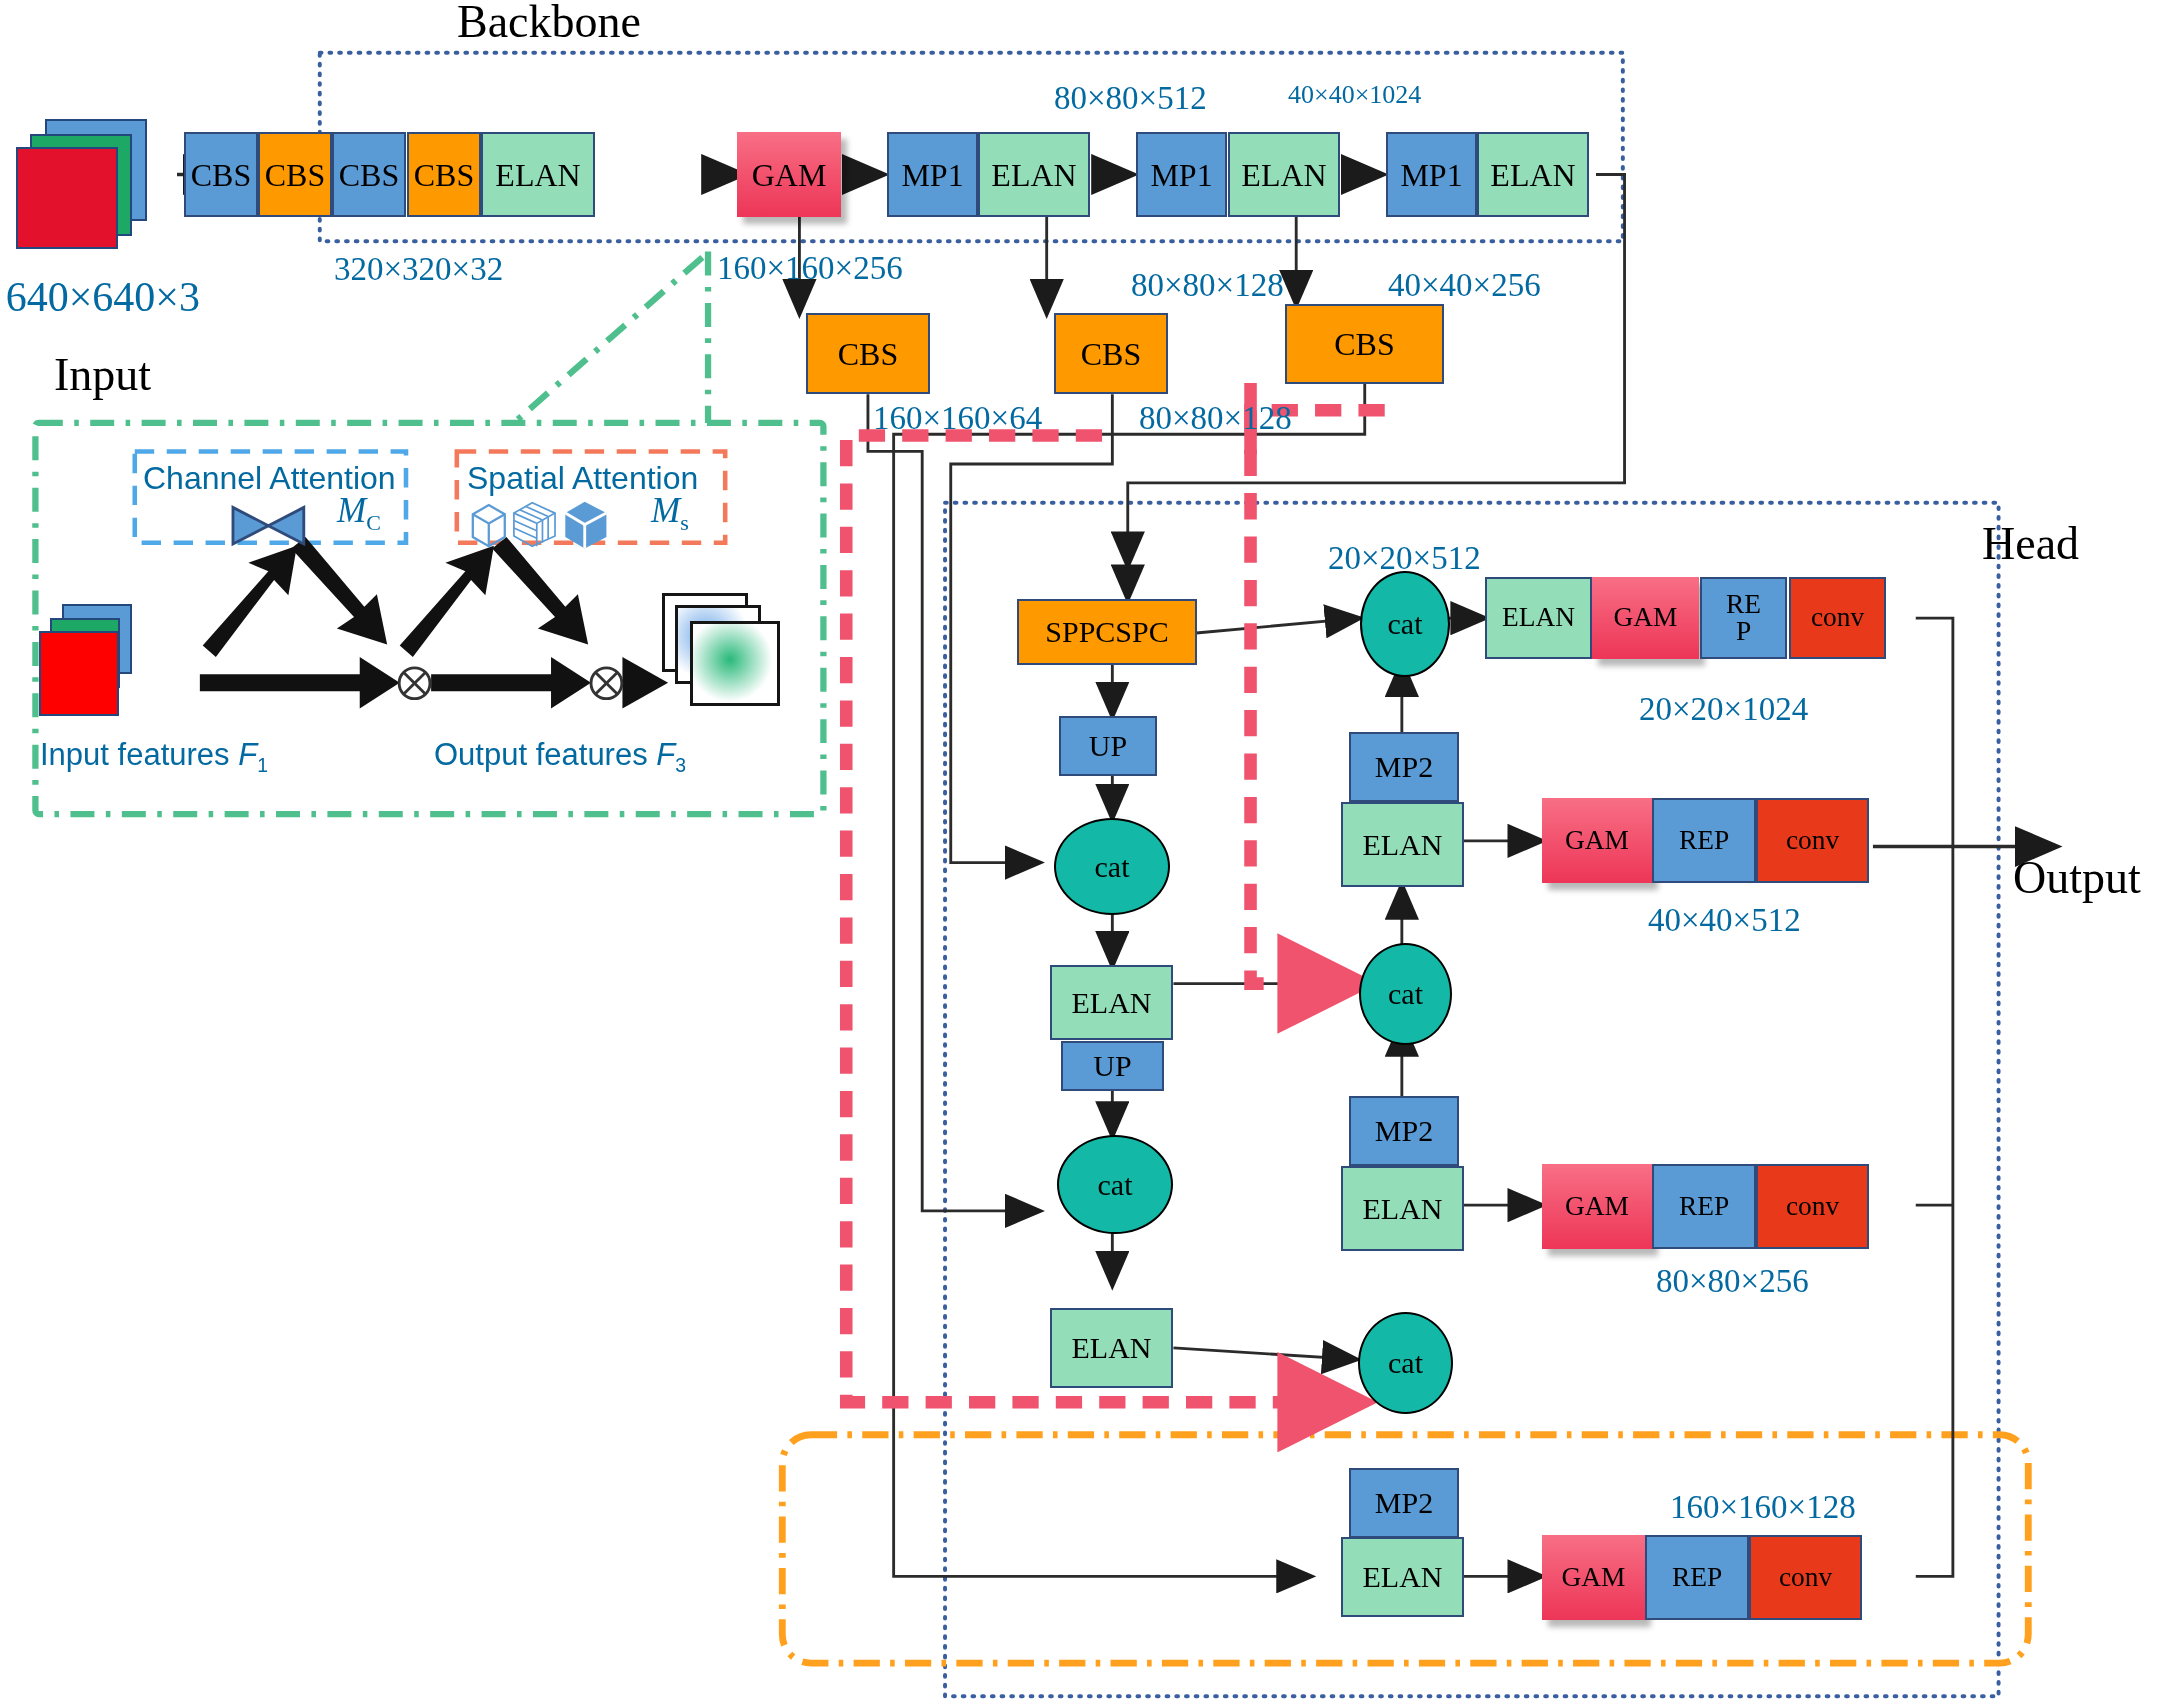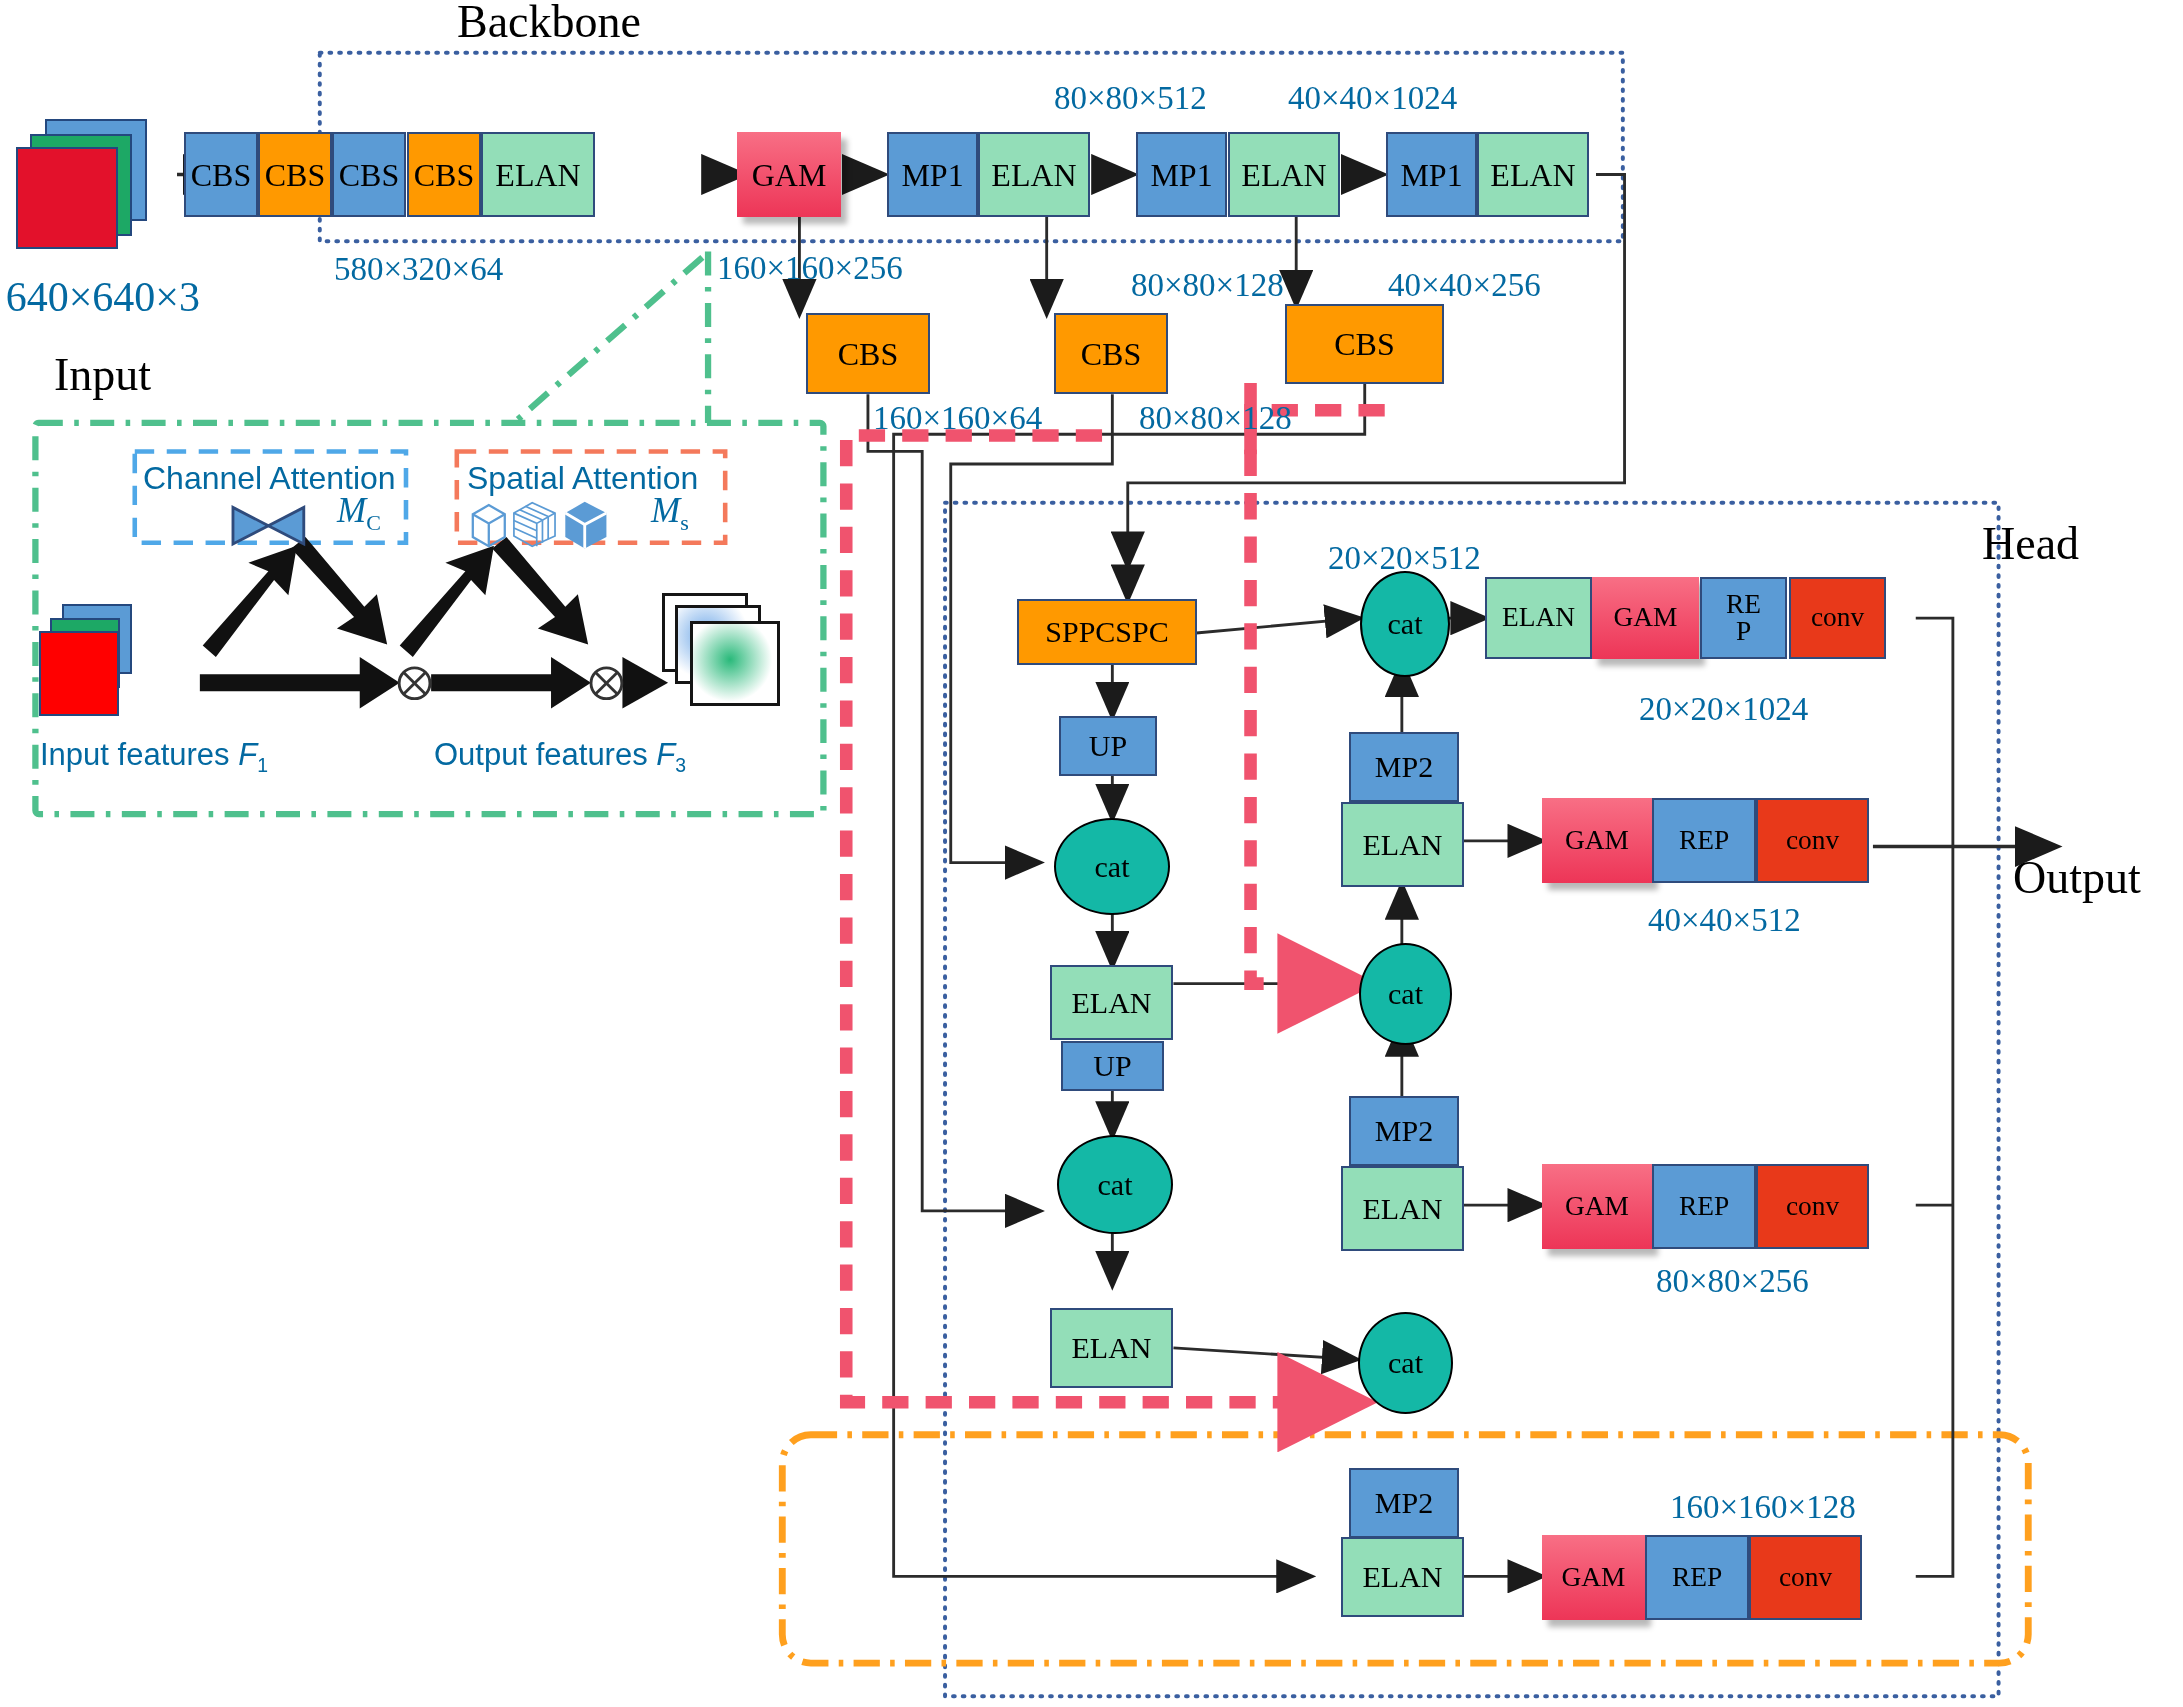--- a/index.html
+++ b/index.html
@@ -184,24 +184,24 @@
 
   <div class="blk" style="left:887px;top:132px;width:91px;height:85px;background:#5B9BD5;font-size:32px;">MP1</div>
   <div class="blk" style="left:978px;top:132px;width:112px;height:85px;background:#93DEB8;font-size:32px;">ELAN</div>
 
   <div class="blk" style="left:1136px;top:132px;width:91px;height:85px;background:#5B9BD5;font-size:32px;">MP1</div>
   <div class="blk" style="left:1228px;top:132px;width:112px;height:85px;background:#93DEB8;font-size:32px;">ELAN</div>
 
   <div class="blk" style="left:1386px;top:132px;width:91px;height:85px;background:#5B9BD5;font-size:32px;">MP1</div>
   <div class="blk" style="left:1477px;top:132px;width:112px;height:85px;background:#93DEB8;font-size:32px;">ELAN</div>
 
-  <div class="lbl" style="left:334px;top:251px;font-size:33px;">580×320×64</div>
+  <div class="lbl" style="left:334px;top:251px;font-size:33px;">320×320×32</div>
   <div class="lbl" style="left:717px;top:250px;font-size:33px;">160×160×256</div>
   <div class="lbl" style="left:1054px;top:80px;font-size:33px;">80×80×512</div>
-  <div class="lbl" style="left:1288px;top:80px;font-size:33px;text-align:right;">40×40×1024</div>
+  <div class="lbl" style="left:1288px;top:80px;font-size:26px;text-align:right;">40×40×1024</div>
 
   <div class="blk" style="left:806px;top:313px;width:124px;height:81px;background:#FF9900;font-size:32px;">CBS</div>
   <div class="blk" style="left:1054px;top:313px;width:114px;height:81px;background:#FF9900;font-size:32px;">CBS</div>
   <div class="blk" style="left:1285px;top:304px;width:159px;height:80px;background:#FF9900;font-size:32px;">CBS</div>
 
   <div class="lbl" style="left:1131px;top:267px;font-size:33px;">80×80×128</div>
   <div class="lbl" style="left:1388px;top:267px;font-size:33px;">40×40×256</div>
   <div class="lbl" style="left:873px;top:400px;font-size:33px;">160×160×64</div>
   <div class="lbl" style="left:1139px;top:400px;font-size:33px;">80×80×128</div>
 

